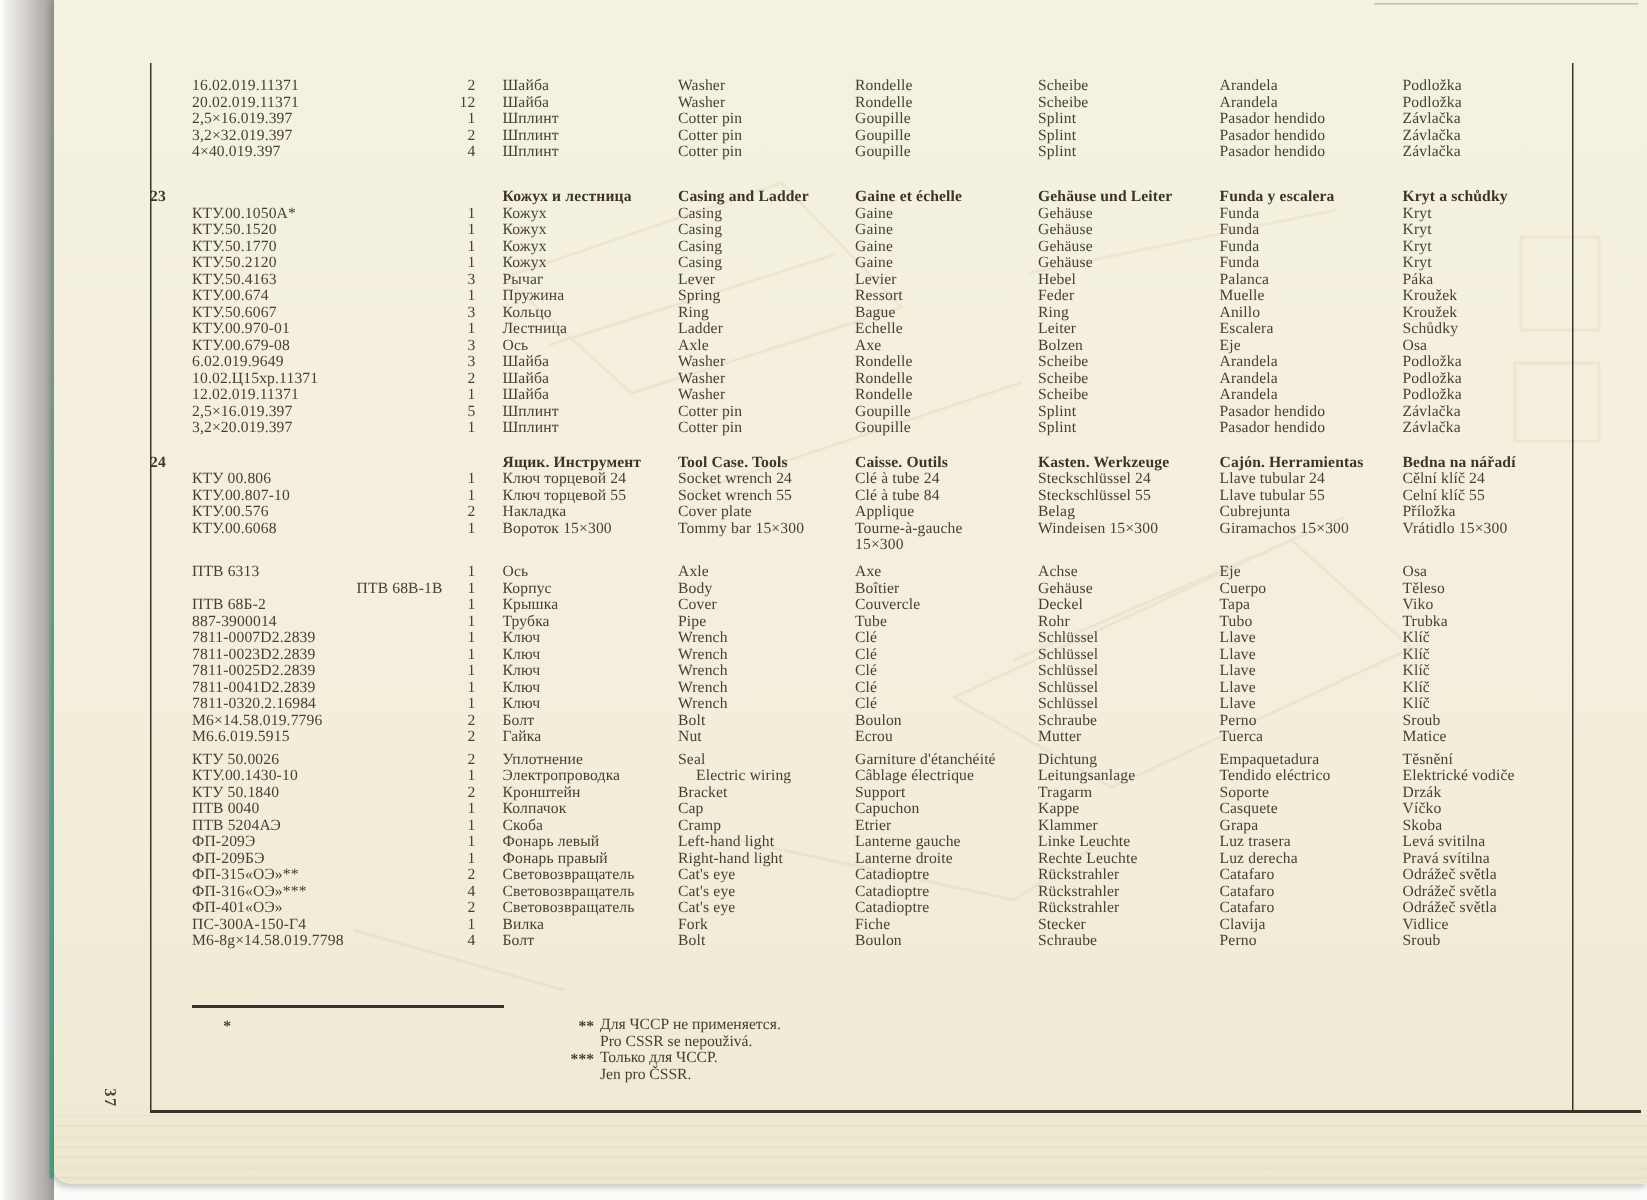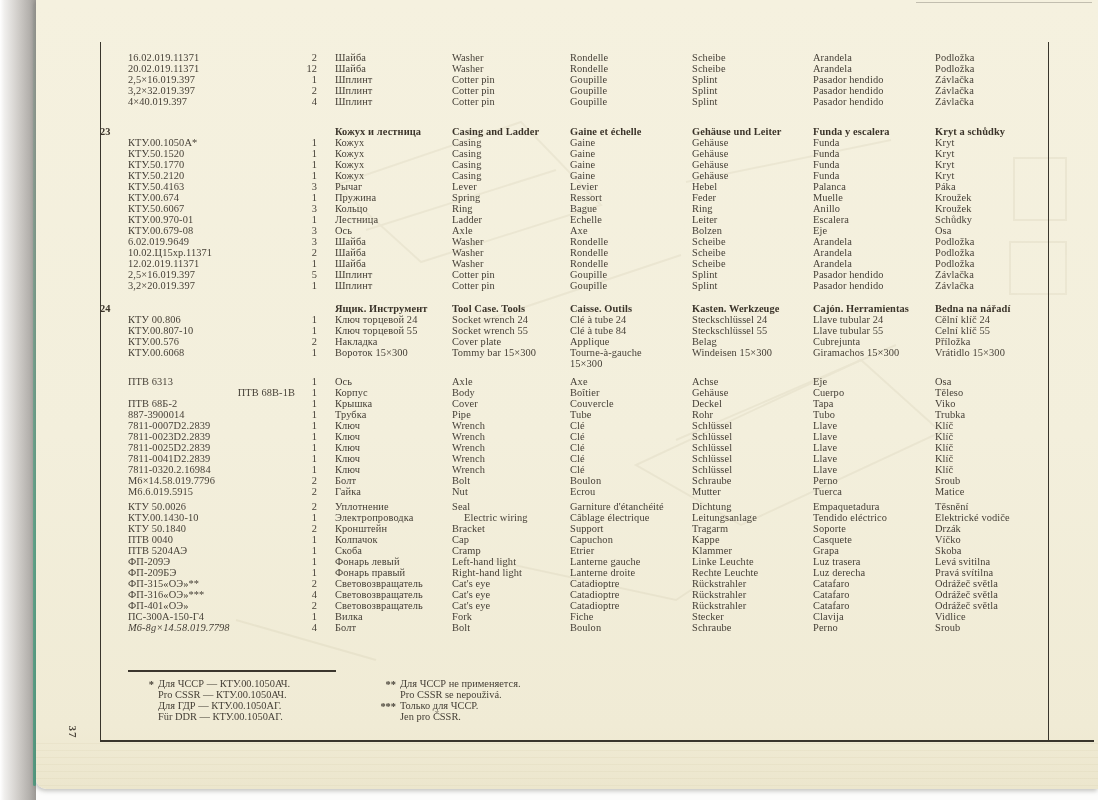--- a/index.html
+++ b/index.html
@@ -572,42 +572,36 @@
           <span style="grid-area: 1 / 2;">ПС-300А-150-Г4</span>
           <span class="qty" style="grid-area: 1 / 3;">1</span>
           <span style="grid-area: 1 / 5;">Вилка</span>
           <span style="grid-area: 1 / 6;">Fork</span>
           <span style="grid-area: 1 / 7;">Fiche</span>
           <span style="grid-area: 1 / 8;">Stecker</span>
           <span style="grid-area: 1 / 9;">Clavija</span>
           <span style="grid-area: 1 / 10;">Vidlice</span>
         </div>
         <div class="row">
-          <span style="grid-area: 1 / 2; font-style: italic;">М6-8g×14.58.019.7798</span>
+          <span style="grid-area: 1 / 2;">М6-8g×14.58.019.7798</span>
           <span class="qty" style="grid-area: 1 / 3;">4</span>
           <span style="grid-area: 1 / 5;">Болт</span>
           <span style="grid-area: 1 / 6;">Bolt</span>
           <span style="grid-area: 1 / 7;">Boulon</span>
           <span style="grid-area: 1 / 8;">Schraube</span>
           <span style="grid-area: 1 / 9;">Perno</span>
           <span style="grid-area: 1 / 10;">Sroub</span>
         </div>
       </div>
     </div>
 
   <div class="fn-rule"></div>
 
   <div class="fnblock" id="fn1">
     <span class="mark">*</span>
-    <div class="fn-lines">
-      <div>Для ЧССР — КТУ.00.1050АЧ.</div>
-      <div>Pro CSSR — КТУ.00.1050АЧ.</div>
-      <div>Для ГДР — КТУ.00.1050АГ.</div>
-      <div>Für DDR — КТУ.00.1050АГ.</div>
-    </div>
   </div>
 
   <div class="fnblock" id="fn23">
     <span class="mark" style="grid-row:1">**</span>
     <div class="fn-lines" style="grid-row:1/span 2;grid-column:2">
       <div>Для ЧССР не применяется.</div>
       <div>Pro CSSR se nepouživá.</div>
     </div>
     <span class="mark" style="grid-row:3;grid-column:1">***</span>
     <div class="fn-lines" style="grid-row:3/span 2;grid-column:2">

